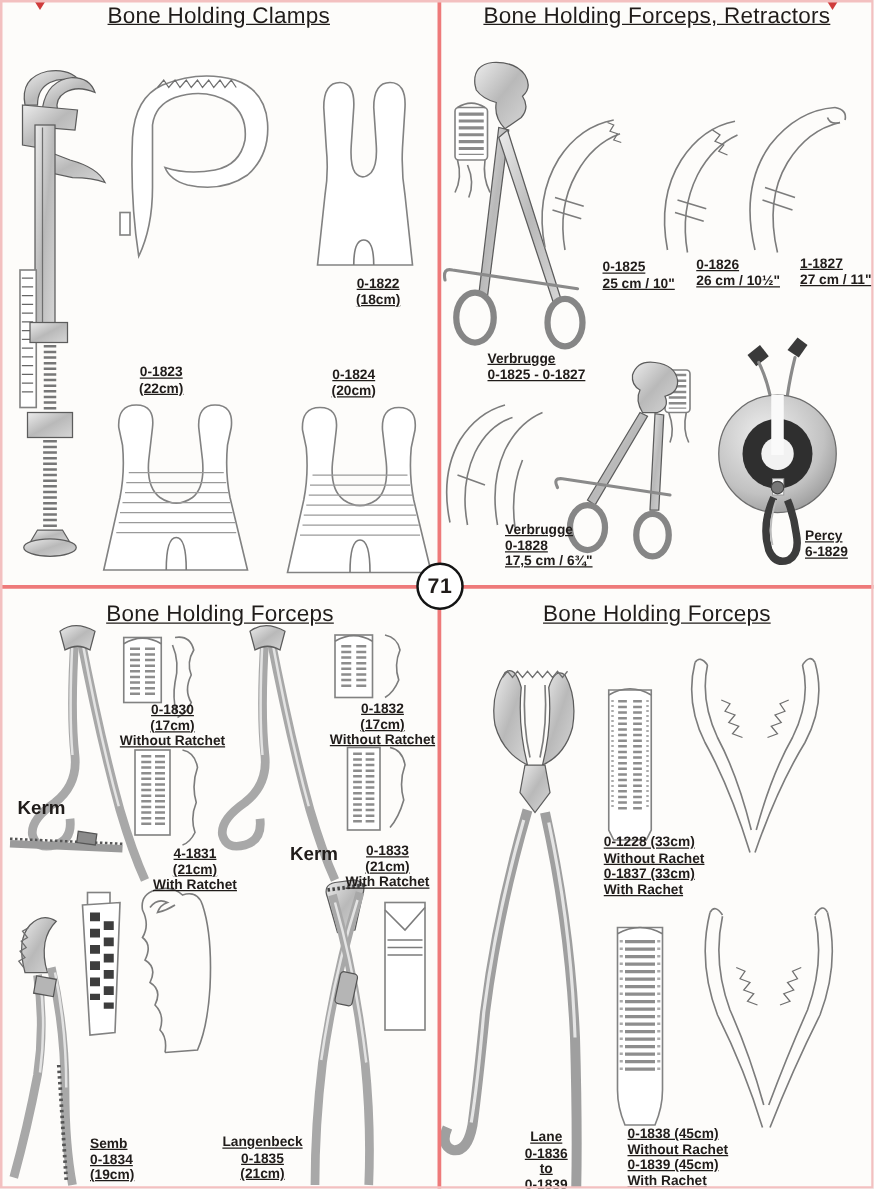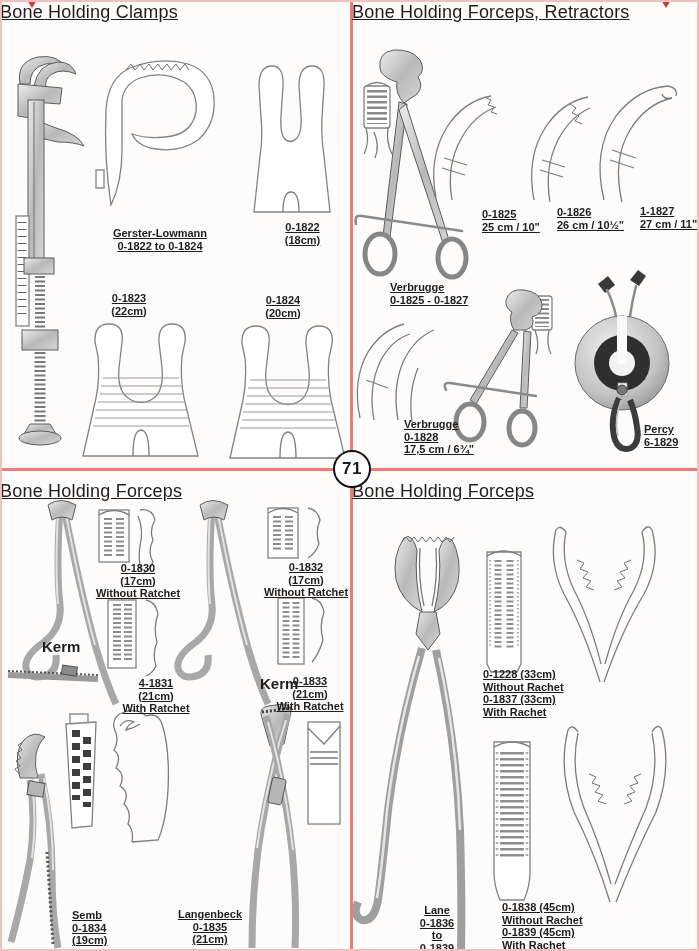--- a/index.html
+++ b/index.html
@@ -11,25 +11,25 @@
   .frame{position:absolute;inset:0;border:2px solid #f3c0c0;pointer-events:none;z-index:4;}
   .art{position:absolute;left:0;top:0;z-index:1;}
   .vdiv{position:absolute;left:350px;top:0;width:3px;height:951px;background:#ee7a7a;z-index:2;}
   .hdiv{position:absolute;left:0;top:468px;width:699px;height:3px;background:#ee7a7a;z-index:2;}
   .page-num{
     position:absolute;left:333px;top:450px;width:38px;height:38px;border-radius:50%;
     background:#fff;border:2.5px solid #141414;box-sizing:border-box;z-index:3;
     display:flex;align-items:center;justify-content:center;
     font-size:17px;font-weight:bold;letter-spacing:0.5px;
   }
-  .title{position:absolute;text-align:left;z-index:2;}
+  .title{position:absolute;text-align:center;z-index:2;}
   .tline{font-size:18px;text-decoration:underline;line-height:21px;letter-spacing:0.2px;}
   .lbl{position:absolute;font-size:11px;font-weight:bold;line-height:12.5px;z-index:2;text-decoration:underline;}
   .lbl.center{text-align:center;}
-  .kermlbl{position:absolute;font-size:15px;font-weight:bold;z-index:2;margin-left:28px;}
+  .kermlbl{position:absolute;font-size:15px;font-weight:bold;z-index:2;}
   .cornermark{position:absolute;top:0;width:0;height:0;z-index:3;
     border-left:5px solid transparent;border-right:5px solid transparent;border-top:8px solid #cf3b3b;}
   
   .ln{fill:none;stroke:#7c7c7c;stroke-width:1.3;}
   .ln3{fill:none;stroke:#8a8a8a;stroke-width:2.5;stroke-linecap:round;}
   .wline{fill:#ffffff;stroke:#828282;stroke-width:1.3;}
   .tooth{fill:none;stroke:#6f6f6f;stroke-width:1;}
   .steel{fill:url(#steelG);stroke:#5c5c5c;stroke-width:1;}
   .ring{fill:none;stroke:#868686;stroke-width:5;}
   .armA{fill:none;stroke:#a8a8a8;stroke-width:7;}
@@ -301,24 +301,20 @@
   <div class="title" style="left:352px;top:2px;width:347px">
     <div class="tline">Bone Holding Forceps, Retractors</div>
   </div>
   <div class="title" style="left:0;top:481px;width:352px">
     <div class="tline">Bone Holding Forceps</div>
   </div>
   <div class="title" style="left:352px;top:481px;width:347px">
     <div class="tline">Bone Holding Forceps</div>
   </div>
 
-  <div class="lbl center" style="left:80px;top:227px;width:160px">
-    <div>Gerster-Lowmann</div>
-    <div>0-1822 to 0-1824</div>
-  </div>
   <div class="lbl center" style="left:255px;top:221px;width:95px">
     <div>0-1822</div>
     <div>(18cm)</div>
   </div>
   <div class="lbl center" style="left:94px;top:292px;width:70px">
     <div>0-1823</div>
     <div>(22cm)</div>
   </div>
   <div class="lbl center" style="left:248px;top:294px;width:70px">
     <div>0-1824</div>

